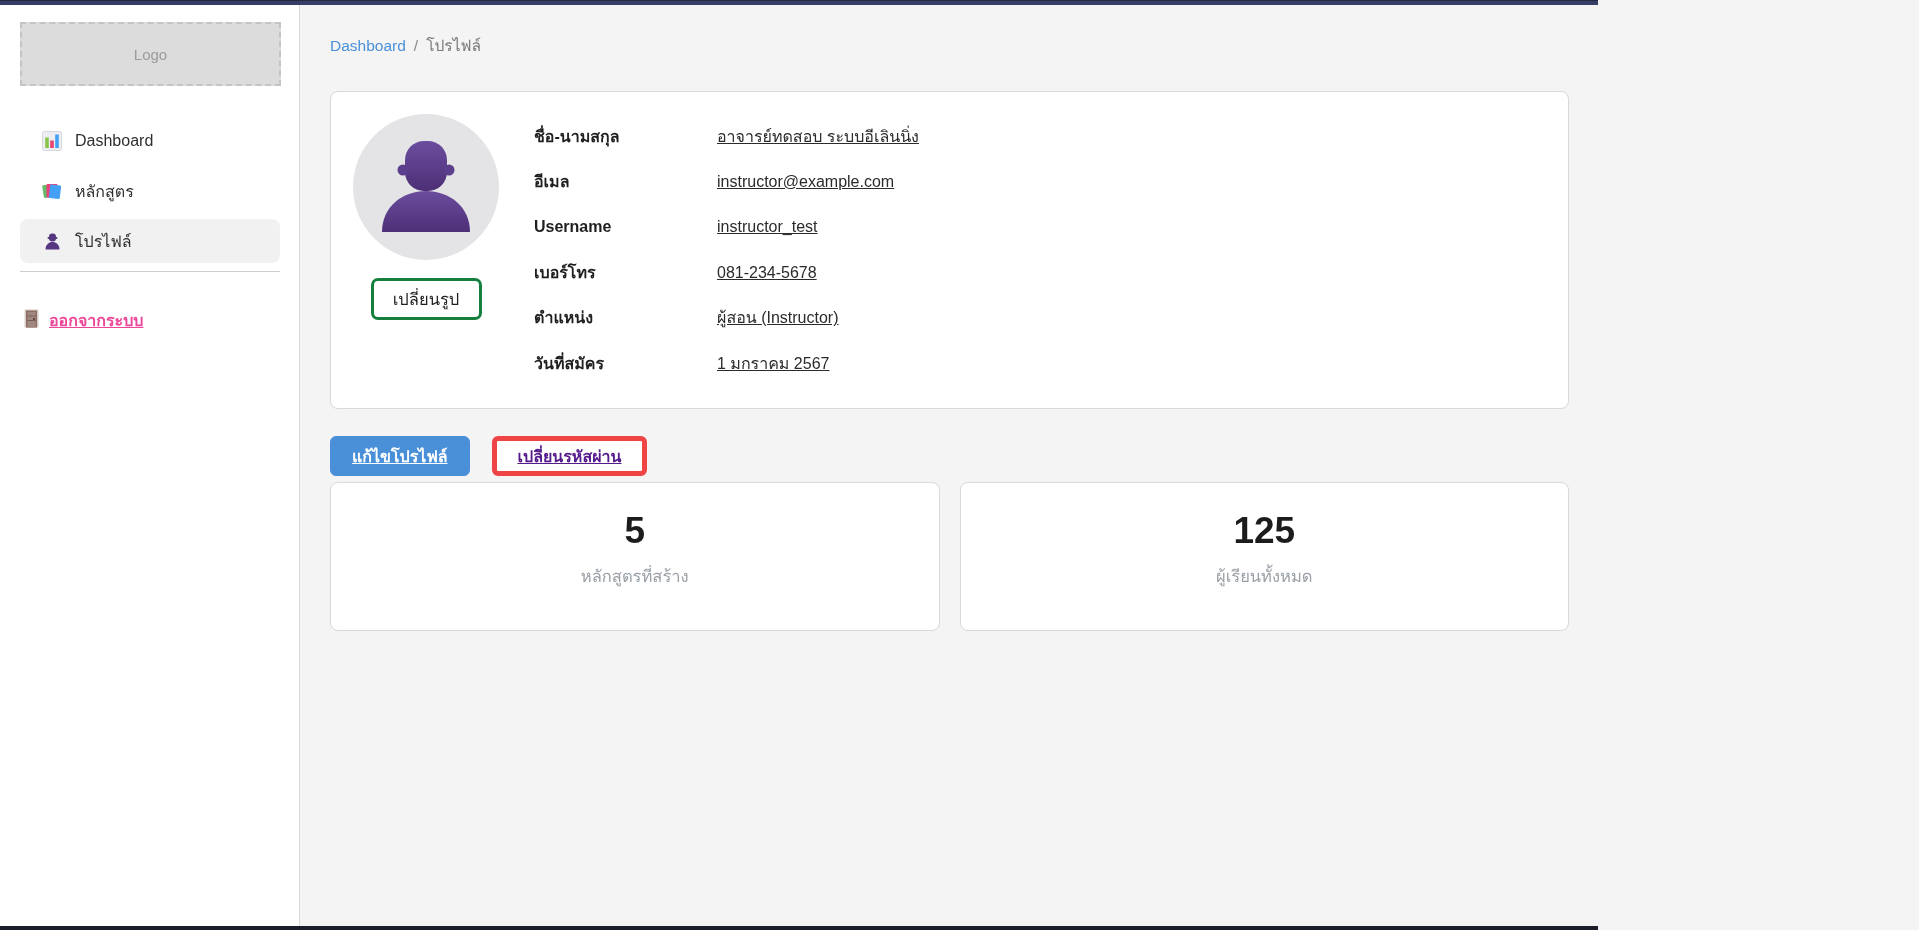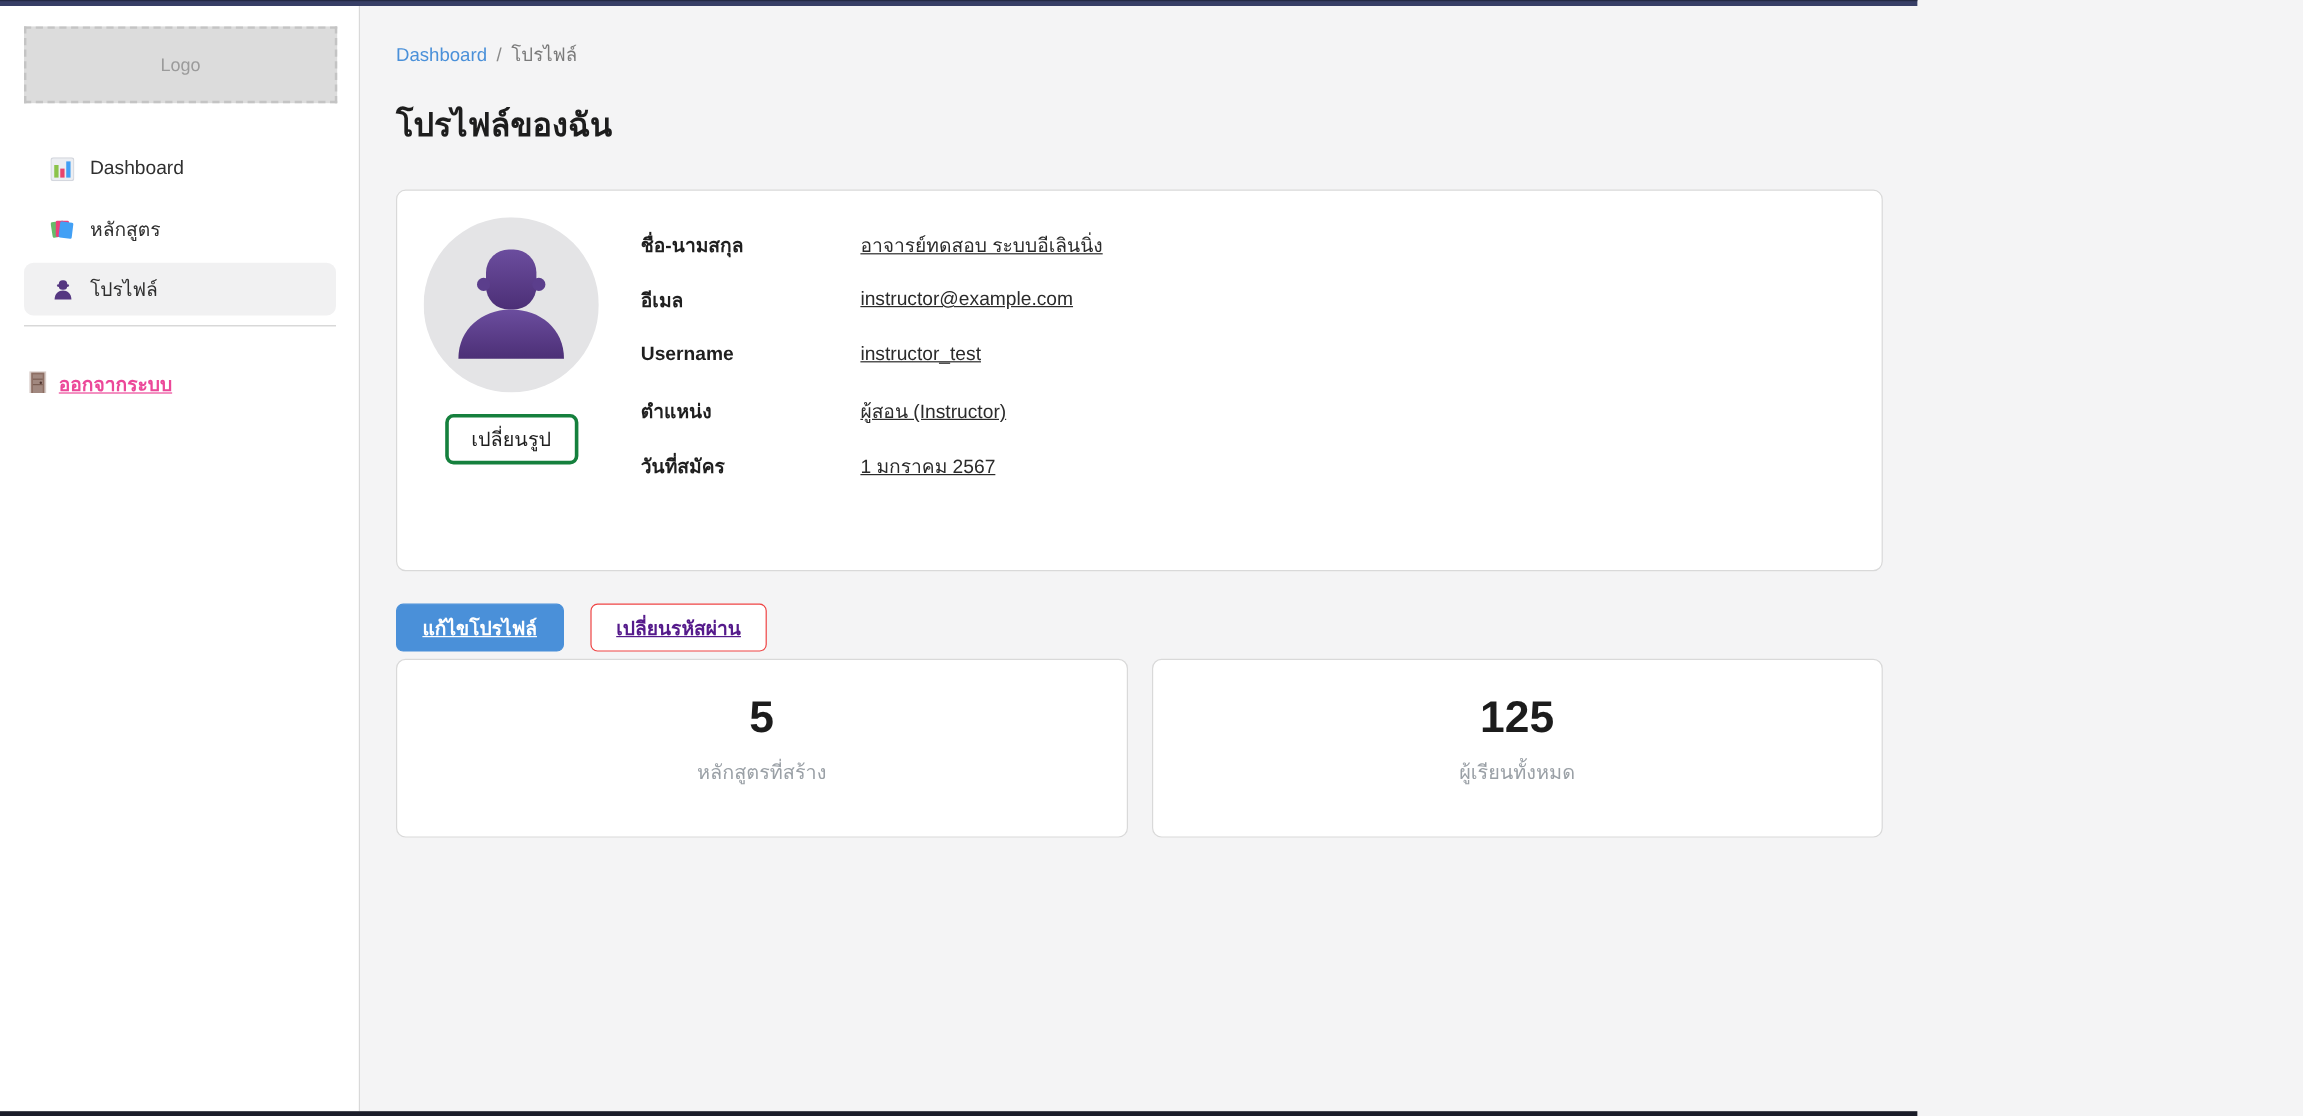--- a/index.html
+++ b/index.html
@@ -100,21 +100,21 @@
   .field-value { font-size: 16px; color: #2b2b2b; text-decoration: underline; }
   
   .actions { margin-top: 27px; display: flex; gap: 22px; }
   .btn {
     display: inline-flex; align-items: center; justify-content: center;
     height: 40px; padding: 0 21px;
     border-radius: 6px; font-size: 16px; font-weight: 600;
     text-decoration: underline; cursor: pointer;
   }
   .btn-primary { background: #4a90d9; color: #ffffff; border: 1px solid #4a90d9; }
-  .btn-secondary { background: #ffffff; color: #551a8b; border: 1px solid #ef4444; }
+  .btn-secondary { background: #ffffff; color: #551a8b; border: 5px solid #ef4444; }
   
   .stats { margin-top: 6px; display: flex; gap: 20px; }
   .stat-card {
     flex: 1; height: 149px;
     background: #fff; border: 1px solid #d9d9d9; border-radius: 8px;
     text-align: center;
   }
   .stat-value { margin-top: 27px; font-size: 37px; font-weight: 700; color: #1c1c1c; }
   .stat-label { margin-top: 11px; font-size: 16.5px; color: #9aa0a6; }
 </style>
@@ -183,21 +183,20 @@
     </a>
   </aside>
 
   <main class="main">
     <div class="breadcrumb">
       <a>Dashboard</a>
       <span class="sep">/</span>
       <span class="current">โปรไฟล์</span>
     </div>
 
-    <h1 class="page-title">โปรไฟล์ของฉัน</h1>
 
     <section class="profile-card">
       <div class="avatar-col">
         <div class="avatar">
           <svg width="146" height="146" viewBox="0 0 146 146">
             <defs>
               <linearGradient id="bustGrad" x1="0" y1="0" x2="0" y2="1">
                 <stop offset="0" stop-color="#6b4d9e"></stop>
                 <stop offset="1" stop-color="#4c2f76"></stop>
               </linearGradient>
@@ -221,20 +220,24 @@
         </div>
         <div class="field-row">
           <div class="field-label">อีเมล</div>
           <div class="field-value">instructor@example.com</div>
         </div>
         <div class="field-row">
           <div class="field-label">Username</div>
           <div class="field-value">instructor_test</div>
         </div>
         <div class="field-row">
+          <div class="field-label">เบอร์โทร</div>
+          <div class="field-value">081-234-5678</div>
+        </div>
+        <div class="field-row">
           <div class="field-label">ตำแหน่ง</div>
           <div class="field-value">ผู้สอน (Instructor)</div>
         </div>
         <div class="field-row">
           <div class="field-label">วันที่สมัคร</div>
           <div class="field-value">1 มกราคม 2567</div>
         </div>
       </div>
     </section>
 

